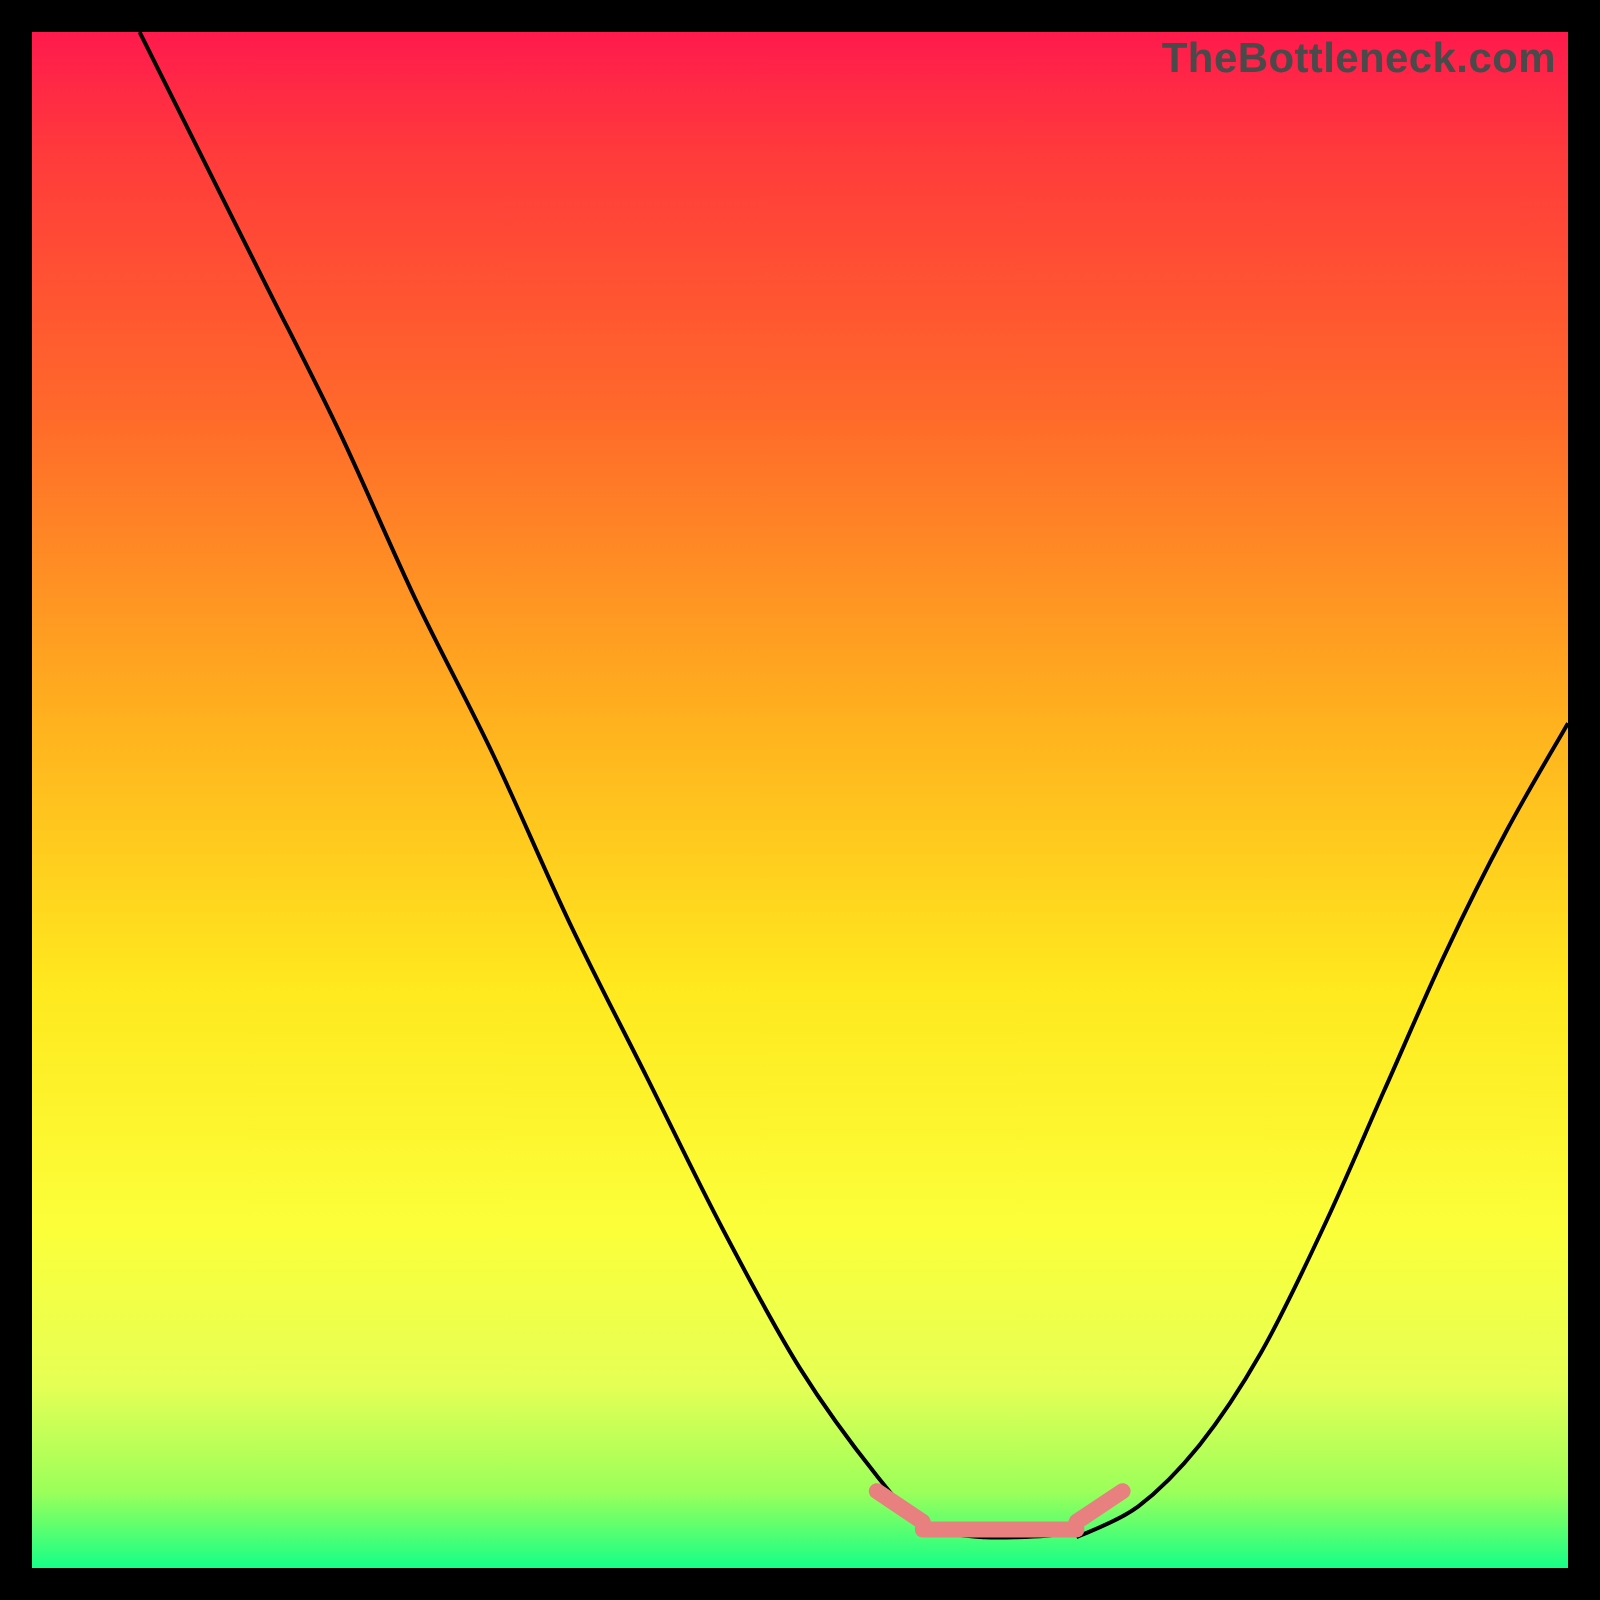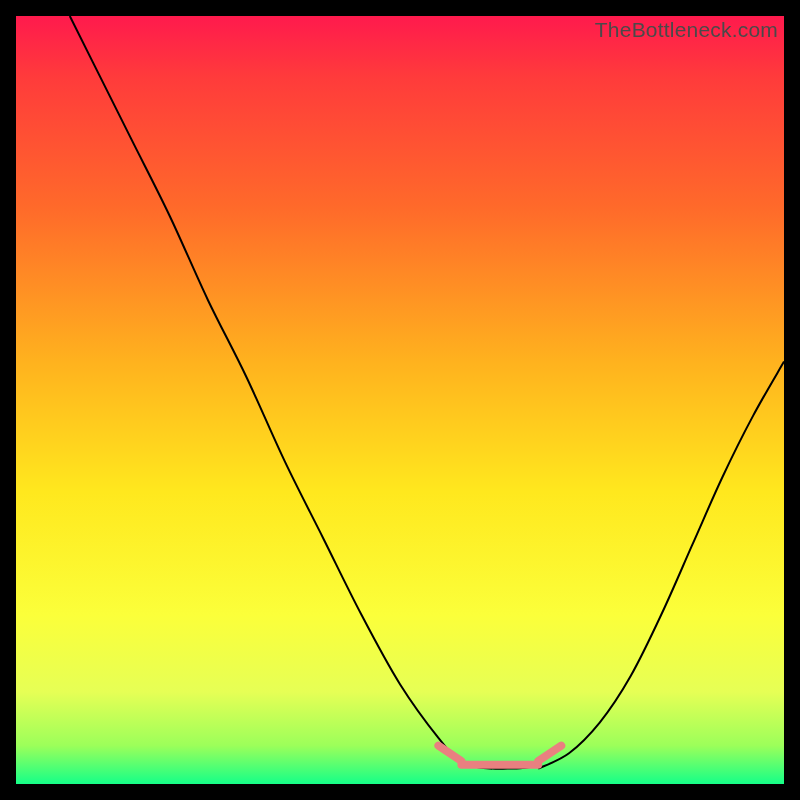--- a/index.html
+++ b/index.html
@@ -27,21 +27,21 @@
       #9cff5a 95%,
       #15ff88 100%
     );
   }
   .watermark {
     position: absolute;
     top: 2px;
     right: 6px;
     font-family: Arial, Helvetica, sans-serif;
     font-size: 21px;
-    font-weight: 400;
+    font-weight: 700;
     color: #4a4a4a;
     letter-spacing: 0.2px;
   }
   svg.curves {
     position: absolute;
     left: 0; top: 0;
     width: 768px; height: 768px;
   }
   .curve-line {
     fill: none;

